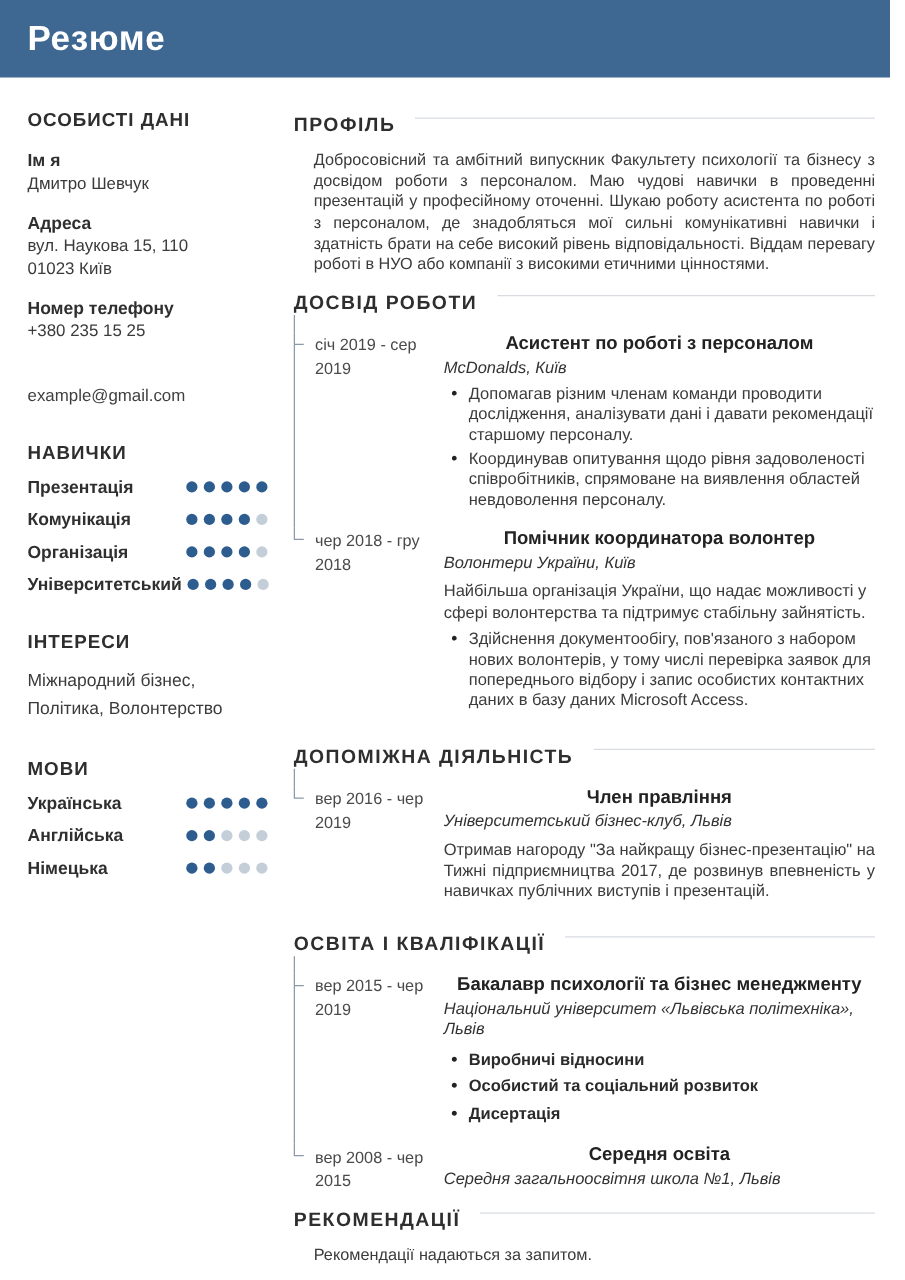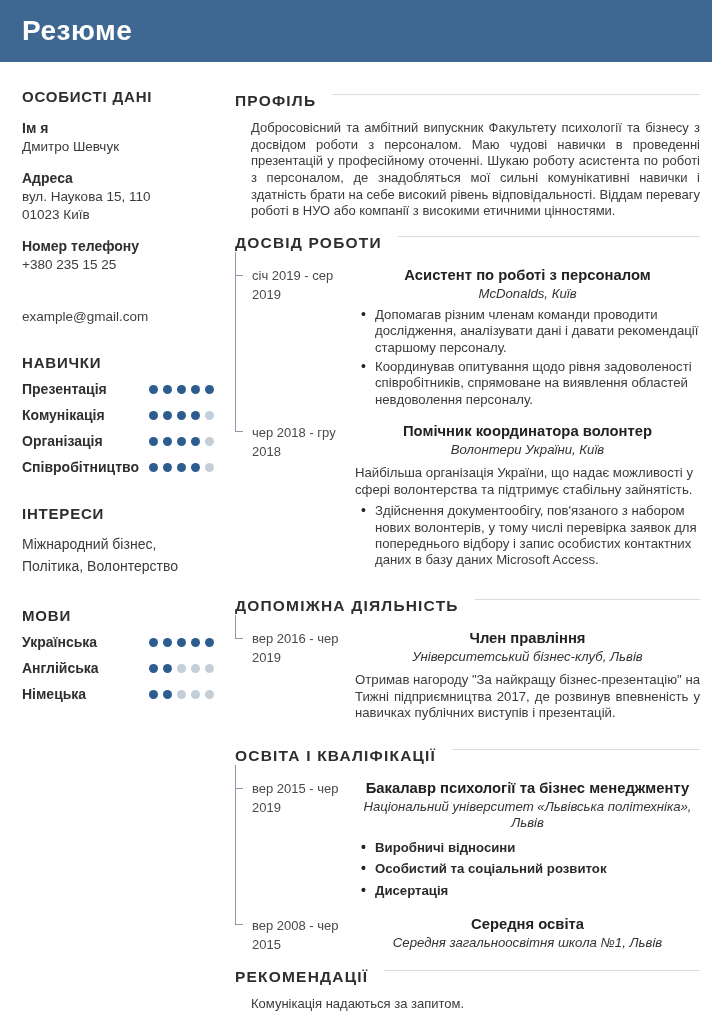--- a/index.html
+++ b/index.html
@@ -53,21 +53,21 @@
   .entries{margin-top:0;}
   .lead{width:1px;height:14px;background:var(--timeline);}
   .entry{display:flex;align-items:stretch;}
   .conn{width:17px;flex-shrink:0;position:relative;}
   .entry .conn::before{content:"";position:absolute;left:0;top:0;bottom:0;border-left:1px solid var(--timeline);}
   .entry.last .conn::before{bottom:auto;height:10px;}
   .conn::after{content:"";position:absolute;left:1px;top:9px;width:7px;border-top:1px solid var(--timeline);}
   .dates{width:103px;flex-shrink:0;font-size:13px;color:#4a4a4a;line-height:19px;padding-top:0.5px;}
   .ebody{flex:1;padding-bottom:11px;}
   .etitle{font-size:14.8px;font-weight:bold;color:#222;line-height:19px;text-align:center;}
-  .esub{font-size:13.2px;font-style:italic;color:#333;line-height:1.22;margin-top:1px;text-align:center;}
+  .esub{font-size:13.2px;font-style:italic;color:#333;line-height:1.22;margin-top:1px;}
   .desc{font-size:13.2px;line-height:1.26;margin-top:7px;color:var(--body);}
   .sec-activities .desc{text-align:justify;}
   .ebody ul{list-style:none;margin-top:5px;}
   .ebody li{position:relative;padding-left:20px;font-size:13.2px;line-height:1.24;margin-bottom:3px;color:var(--body);}
   .ebody li::before{content:"\2022";position:absolute;left:6px;top:-1px;font-size:14px;color:#222;}
   .sec-education .ebody ul{margin-top:9px;}
   .sec-education .ebody li{font-weight:bold;margin-bottom:5px;color:#2b2b2b;}
   .sec-education .entry.last .ebody{padding-bottom:2px;}
 </style>
 </head>
@@ -122,21 +122,21 @@
             <span class="rname">Організація</span>
             <span class="dots">
               <span class="dot filled"></span>
               <span class="dot filled"></span>
               <span class="dot filled"></span>
               <span class="dot filled"></span>
               <span class="dot empty"></span>
             </span>
           </div>
           <div class="rating-row">
-            <span class="rname">Співробітництво</span>
+            <span class="rname">Університетський</span>
             <span class="dots">
               <span class="dot filled"></span>
               <span class="dot filled"></span>
               <span class="dot filled"></span>
               <span class="dot filled"></span>
               <span class="dot empty"></span>
             </span>
           </div>
         </div>
       <h2>ІНТЕРЕСИ</h2>
@@ -262,17 +262,17 @@
                 <div class="esub">Середня загальноосвітня школа №1, Львів</div>
               </div>
             </div>
           </div>
         </section>
         <section class="m-section sec-references">
           <div class="sec-head">
             <h2>РЕКОМЕНДАЦІЇ</h2>
             <div class="rule"></div>
           </div>
-          <p class="sec-text">Комунікація надаються за запитом.</p>
+          <p class="sec-text">Рекомендації надаються за запитом.</p>
         </section>
       </main>
   </div>
 </div>
 
 </body></html>

